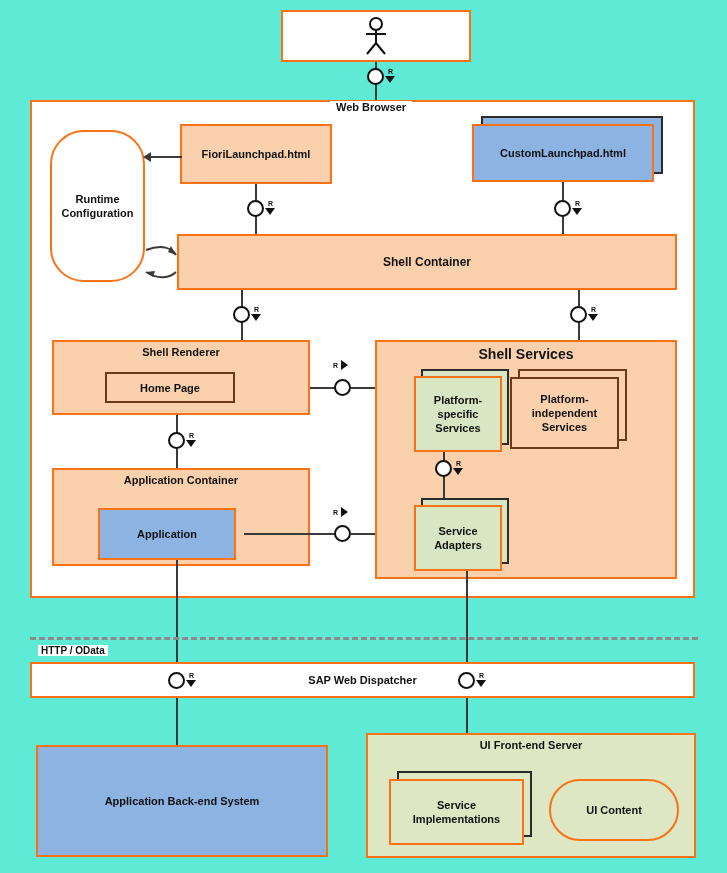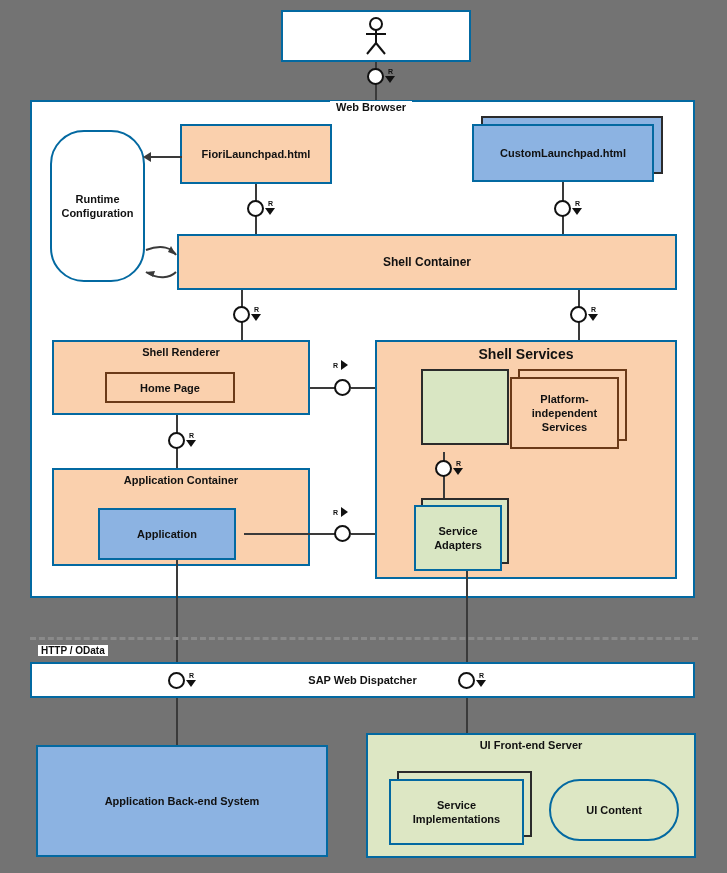--- a/index.html
+++ b/index.html
@@ -7,27 +7,27 @@
     padding: 0;
     background: #ffffff;
   }
   body {
     font-family: "Liberation Sans", sans-serif;
   }
   #diagram {
     position: relative;
     width: 727px;
     height: 873px;
-    background: #737373;
+    background: #5eead4;
     overflow: hidden;
   }
   .box {
     position: absolute;
     box-sizing: border-box;
-    border: 2px solid #0369a1;
+    border: 2px solid #f97316;
     display: flex;
     align-items: center;
     justify-content: center;
     text-align: center;
     font-weight: bold;
     color: #111111;
     font-family: "Liberation Sans", sans-serif;
   }
   .lbl-top {
     position: absolute;
@@ -231,20 +231,23 @@
   <div class="tri-right" style="left:341px; top:507px;"></div>
 
   <div class="line vline" style="left:176px; top:560px; height:118px;"></div>
   <div class="line vline" style="left:176px; top:697px; height:48px;"></div>
 
   <div class="box orange" style="left:375px; top:340px; width:302px; height:239px; display:block;">
     <div class="lbl-top" style="font-size:14px;text-align:center;">Shell Services</div>
   </div>
 
   <div class="stackshadow green" style="left:421px; top:369px; width:88px; height:76px;"></div>
+  <div class="box green" style="left:414px; top:376px; width:88px; height:76px; font-size:11px; line-height:14px; padding:0 4px;">
+    <span>Platform-specific Services</span>
+  </div>
 
   <div class="stackshadow orange" style="left:518px; top:369px; width:109px; height:72px; border-color:#6b3a18;"></div>
   <div class="box orange" style="left:510px; top:377px; width:109px; height:72px; font-size:11px; line-height:14px; padding:0 4px; border-color:#6b3a18;">
     <span>Platform-independent Services</span>
   </div>
 
   <div class="line vline" style="left:443px; top:452px; height:52px;"></div>
   <div class="conn" style="left:435px; top:460px;"></div>
   <div class="rtag" style="left:456px; top:460px;">R</div>
   <div class="tri-down" style="left:453px; top:468px;"></div>

